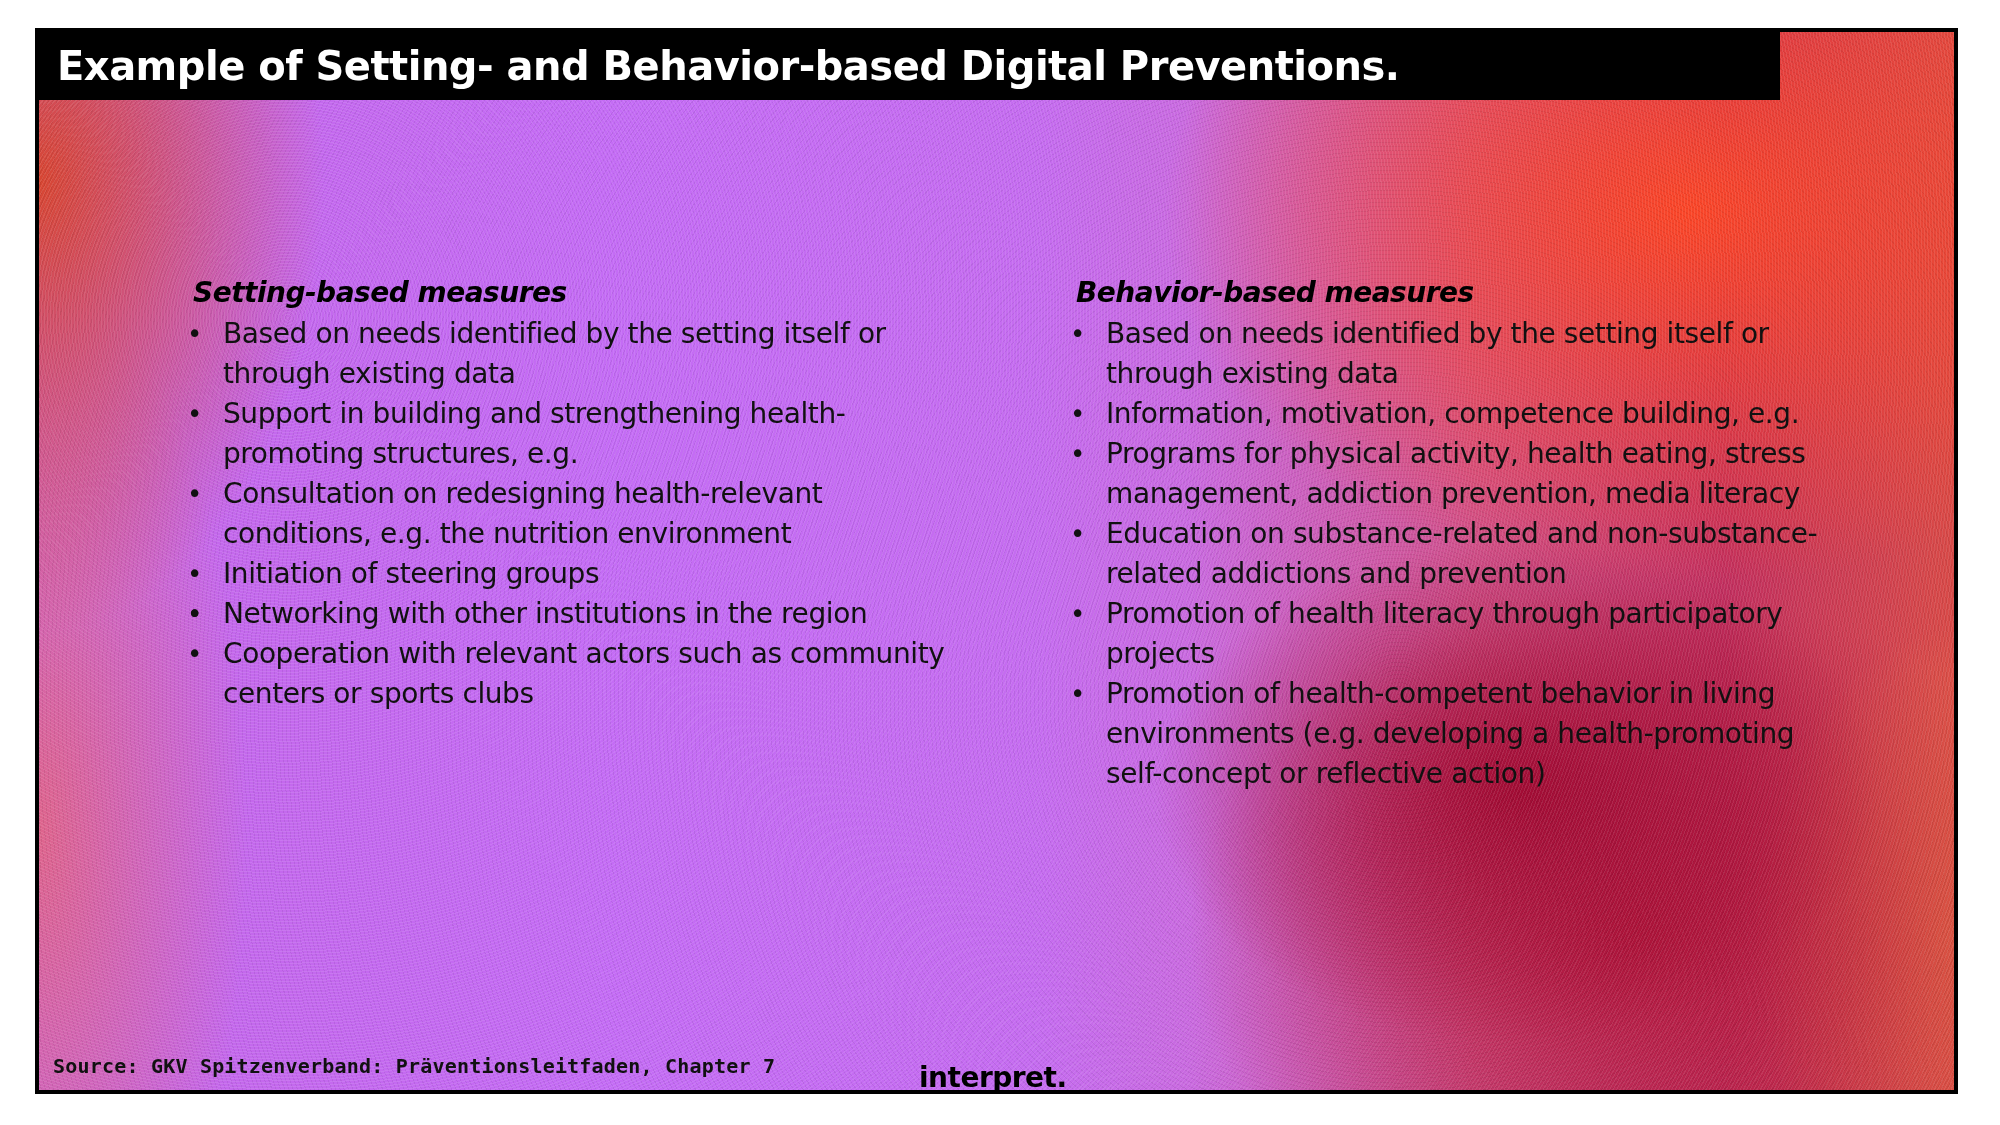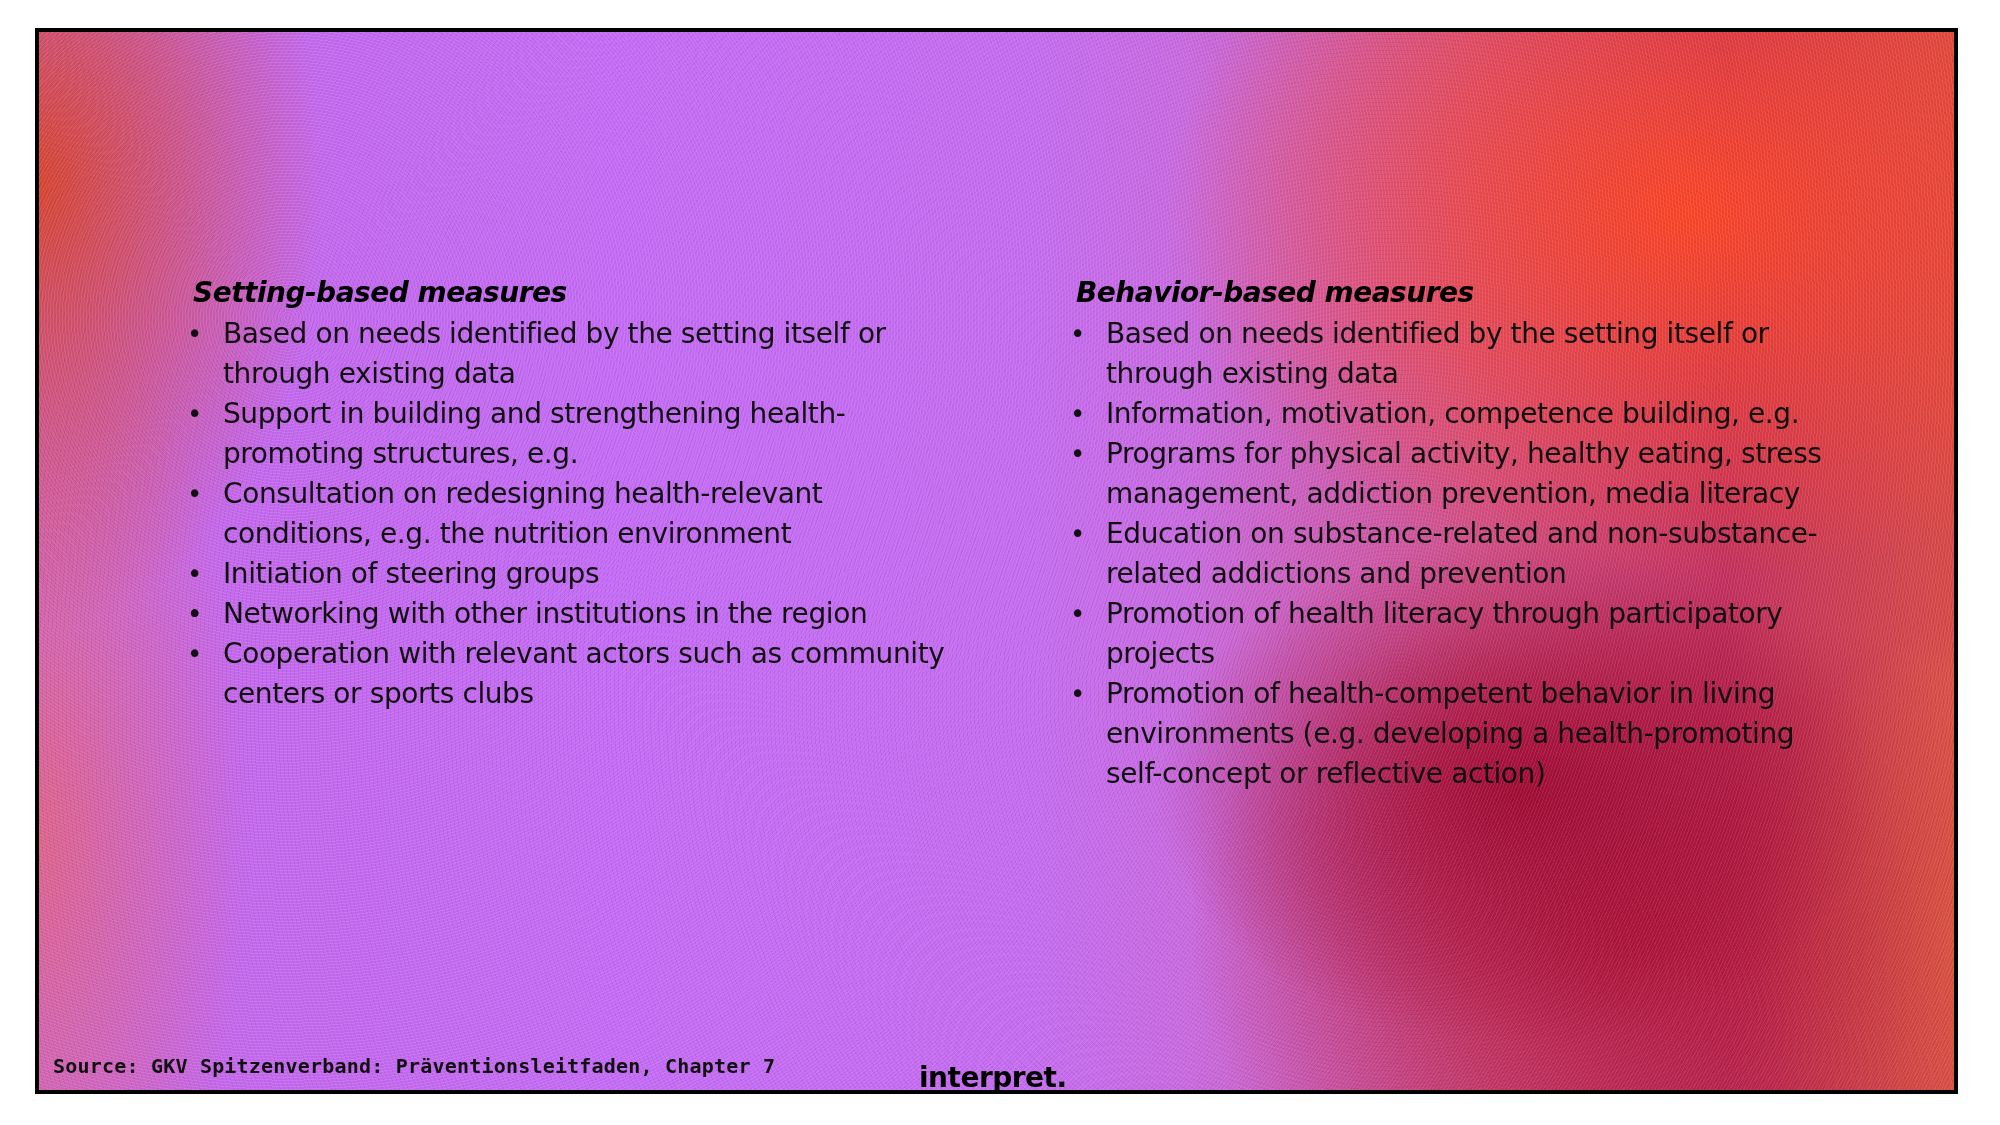--- a/index.html
+++ b/index.html
@@ -56,40 +56,43 @@
     font-family:"DejaVu Sans", sans-serif; font-weight:bold; font-size:28px; color:#000;
     letter-spacing:-0.5px;
   }
 </style>
 </head>
 <body>
 
 <div class="frame">
   <div class="noise"></div>
 
+  <div class="title-bar">
+    <span class="title">Example of Setting- and Behavior-based Digital Preventions.</span>
+  </div>
 
   <div class="column col-left">
     <div class="heading">Setting-based measures</div>
     <ul class="items">
       <li><span class="bullet">•</span><span>Based on needs identified by the setting itself or through existing data</span></li>
       <li><span class="bullet">•</span><span>Support in building and strengthening health-promoting structures, e.g.</span></li>
       <li><span class="bullet">•</span><span>Consultation on redesigning health-relevant conditions, e.g. the nutrition environment</span></li>
       <li><span class="bullet">•</span><span>Initiation of steering groups</span></li>
       <li><span class="bullet">•</span></li>
       <li><span class="bullet">•</span><span>Networking with other institutions in the region</span></li>
       <li><span class="bullet">•</span><span>Cooperation with relevant actors such as community centers or sports clubs</span></li>
     </ul>
   </div>
 
   <div class="column col-right">
     <div class="heading">Behavior-based measures</div>
     <ul class="items">
       <li><span class="bullet">•</span><span>Based on needs identified by the setting itself or through existing data</span></li>
       <li><span class="bullet">•</span><span>Information, motivation, competence building, e.g.</span></li>
-      <li><span class="bullet">•</span><span>Programs for physical activity, healthy eating, stress management, addiction prevention, media literacy</span></li>
+      <li><span class="bullet">•</span><span>Programs for physical activity, health eating, stress management, addiction prevention, media literacy</span></li>
       <li><span class="bullet">•</span><span>Education on substance-related and non-substance-related addictions and prevention</span></li>
       <li><span class="bullet">•</span><span>Promotion of health literacy through participatory projects</span></li>
       <li><span class="bullet">•</span><span>Promotion of health-competent behavior in living environments (e.g. developing a health-promoting self-concept or reflective action)</span></li>
     </ul>
   </div>
 
   <div class="source">Source: GKV Spitzenverband: Präventionsleitfaden, Chapter 7</div>
   <div class="logo">interpret.</div>
 </div>
 

